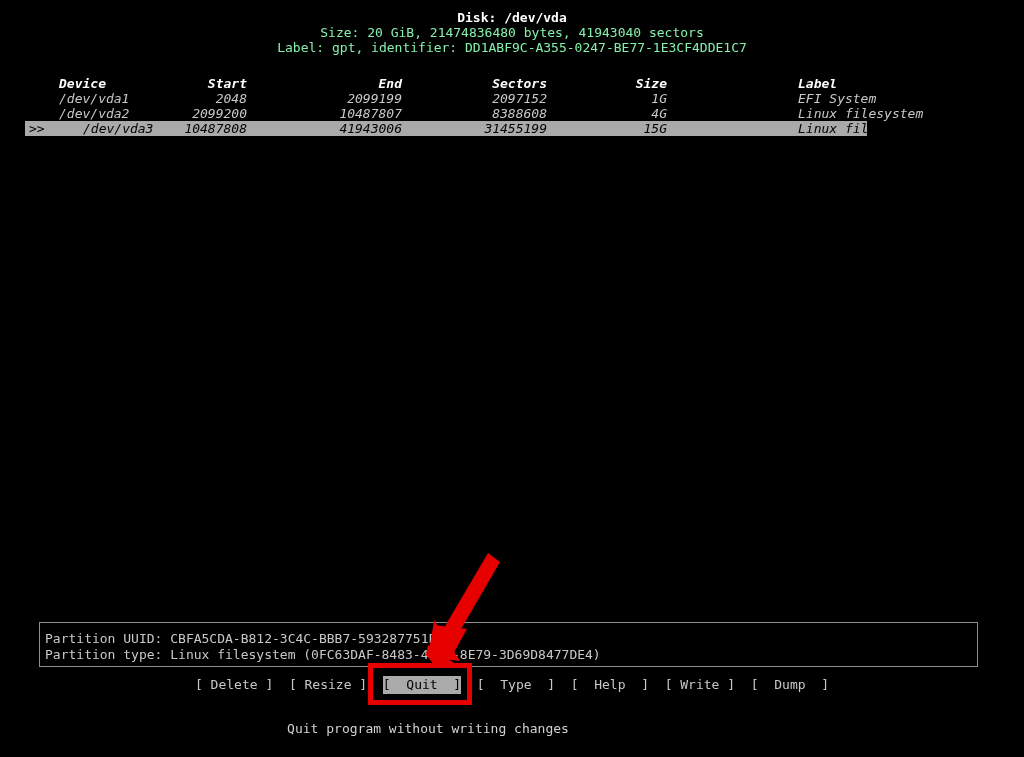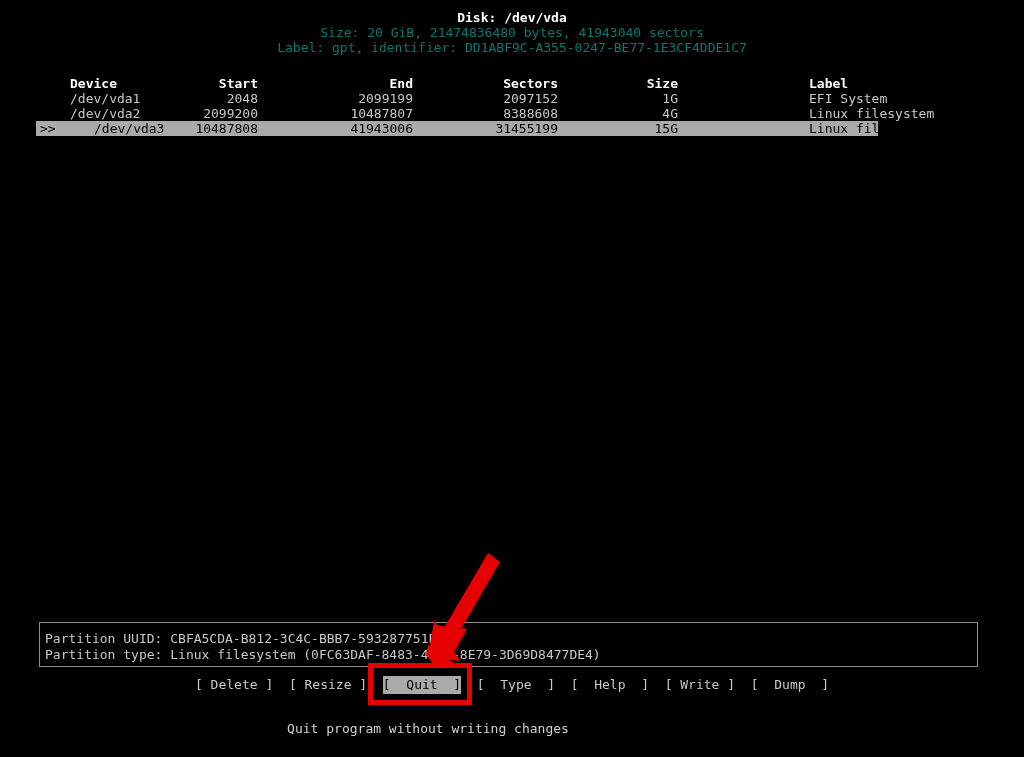--- a/index.html
+++ b/index.html
@@ -35,29 +35,30 @@
     display: block;
     height: 15px;
     white-space: pre;
     letter-spacing: 0px;
   }
   .hdr-title {
     color: #ffffff;
     font-weight: bold;
   }
   .hdr-sub {
-    color: #0f766e;
+    color: #86efac;
   }
 
   
   .table {
     position: absolute;
     top: 76px;
-    left: 12px;
+    left: 1px;
     width: 900px;
+    font-style: italic;
   }
   .row {
     position: relative;
     height: 15px;
     white-space: pre;
   }
   .row.selected {
     background: #aaaaaa;
     color: #000000;
     margin-left: 24px;

